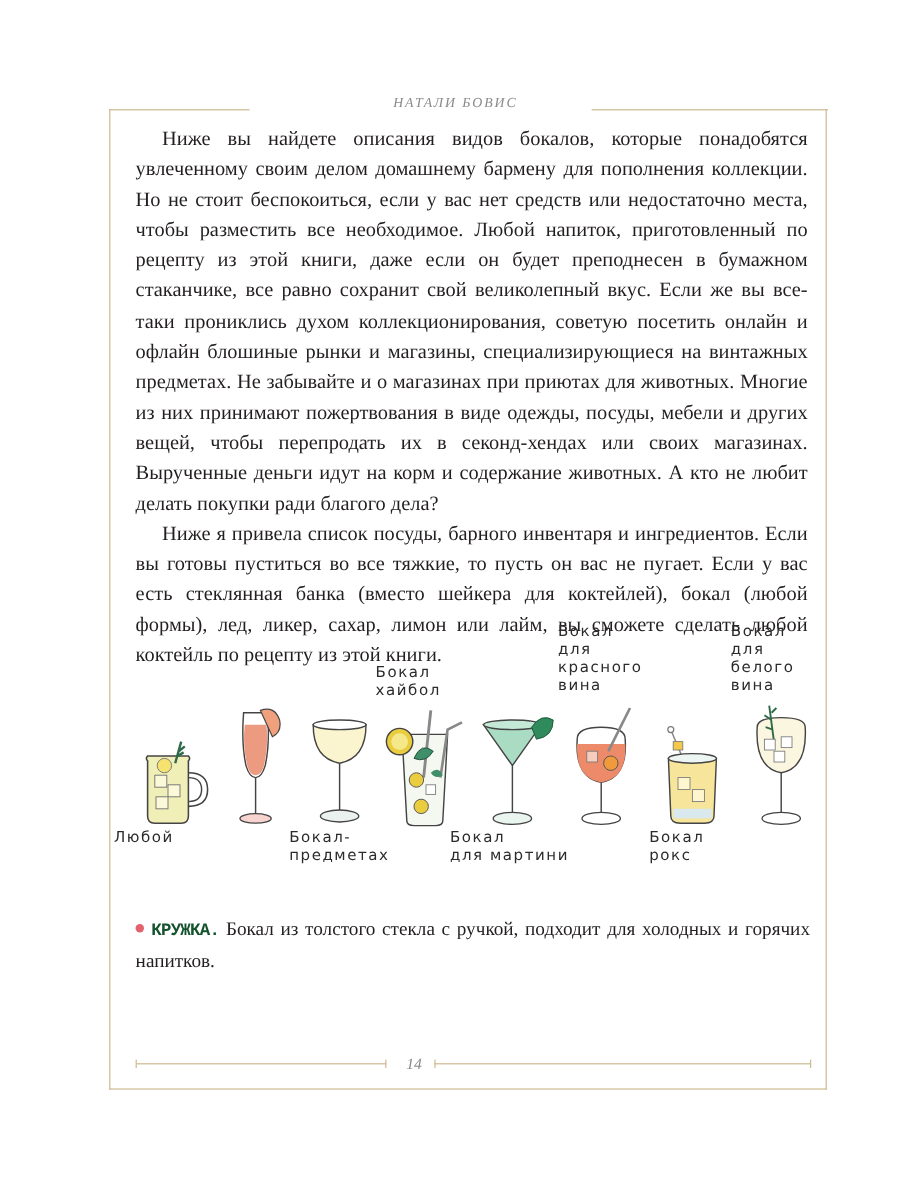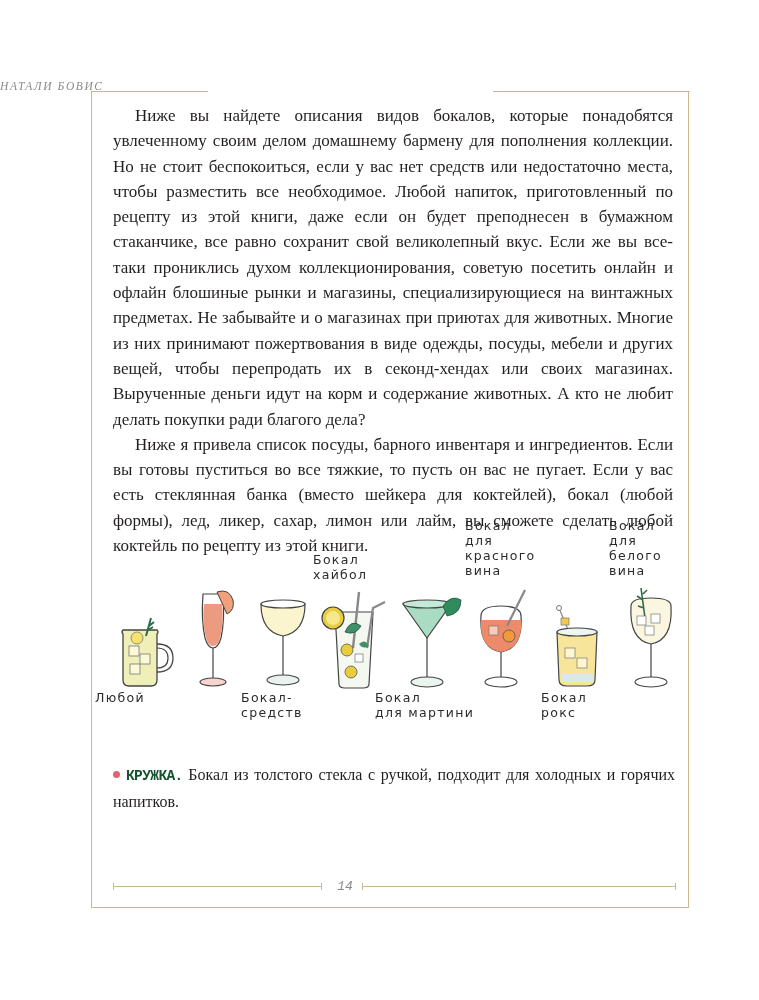--- a/index.html
+++ b/index.html
@@ -4,21 +4,21 @@
 <style>
   html, body { margin: 0; padding: 0; background: #ffffff; }
   body { width: 759px; height: 1000px; position: relative; overflow: hidden; }
   .frame {
     position: absolute; left: 91px; top: 91px; width: 598px; height: 817px;
     border-left: 1.5px solid #cdb98f; border-right: 1.5px solid #cdb98f; border-bottom: 1.5px solid #cdb98f;
     box-sizing: border-box;
   }
   .hline { position: absolute; height: 0; border-top: 1.5px solid #cdb98f; }
   .header-title {
-    position: absolute; top: 80px; left: 0; width: 759px; text-align: left;
+    position: absolute; top: 80px; left: 0; width: 759px; text-align: center;
     font-family: "Liberation Serif", serif; font-style: italic; font-size: 11.5px;
     letter-spacing: 1.6px; color: #8a8a8a;
   }
   .body-text {
     position: absolute; left: 113px; width: 560px; top: 103px;
     font-family: "Liberation Serif", serif; font-size: 17px; line-height: 25.3px;
     color: #231f20; text-align: justify; text-align-last: left;
   }
   .body-text p { margin: 0; text-indent: 22px; }
   .illus { position: absolute; left: 91px; top: 510px; width: 598px; height: 220px; }
@@ -27,41 +27,41 @@
     letter-spacing: 1.3px; color: #2b2b2b; line-height: 15px;
     white-space: pre-line;
   }
   .glass { position: absolute; }
   .items { position: absolute; left: 113px; top: 762px; width: 562px;
     font-family: "Liberation Serif", serif; font-size: 16px; line-height: 25px; color: #231f20; text-align: justify; }
   .items p { margin: 0 0 12px 0; }
   .bullet { display: inline-block; width: 7px; height: 7px; border-radius: 50%; background: #e2636d; margin-right: 6px; vertical-align: 2px; }
   .term { font-family: Liberation Mono, monospace; font-weight: bold; font-size: 14.5px; letter-spacing: -0.6px; color: #14532d; }
   .page-num { position: absolute; top: 879px; left: 333px; width: 24px; text-align: center;
-    font-family: Liberation Mono, monospace; font-style: italic; font-size: 13px; color: #8a8a8a; }
+    font-family: Liberation Serif, serif; font-style: italic; font-size: 13px; color: #8a8a8a; }
   .tick { position: absolute; width: 0; height: 7px; border-left: 1.3px solid #cdb98f; }
 </style>
 </head>
 <body>
 
 <div class="frame"></div>
 <div class="hline" style="left:91px; top:91px; width:117px;"></div>
 <div class="hline" style="left:493px; top:91px; width:197px;"></div>
 <div class="header-title">НАТАЛИ БОВИС</div>
 
 <div class="body-text">
   <p>Ниже вы найдете описания видов бокалов, которые понадобятся увлеченному своим делом домашнему бармену для пополнения коллекции. Но не стоит беспокоиться, если у вас нет средств или недостаточно места, чтобы разместить все необходимое. Любой напиток, приготовленный по рецепту из этой книги, даже если он будет преподнесен в бумажном стаканчике, все равно сохранит свой великолепный вкус. Если же вы все-таки прониклись духом коллекционирования, советую посетить онлайн и офлайн блошиные рынки и магазины, специализирующиеся на винтажных предметах. Не забывайте и о магазинах при приютах для животных. Многие из них принимают пожертвования в виде одежды, посуды, мебели и других вещей, чтобы перепродать их в секонд-хендах или своих магазинах. Вырученные деньги идут на корм и содержание животных. А кто не любит делать покупки ради благого дела?</p>
   <p>Ниже я привела список посуды, барного инвентаря и ингредиентов. Если вы готовы пуститься во все тяжкие, то пусть он вас не пугает. Если у вас есть стеклянная банка (вместо шейкера для коктейлей), бокал (любой формы), лед, ликер, сахар, лимон или лайм, вы сможете сделать любой коктейль по рецепту из этой книги.</p>
 </div>
 
 <div class="illus">
 
   <div class="glass-label" style="left:4px; top:180px; width:80px;">Любой</div>
   <div class="glass-label" style="left:150px; top:180px; width:80px;">Бокал-
-средств</div>
+предметах</div>
   <div class="glass-label" style="left:222px; top:42px; width:76px;">Бокал
 хайбол</div>
   <div class="glass-label" style="left:284px; top:180px; width:100px;">Бокал
 для мартини</div>
   <div class="glass-label" style="left:374px; top:8px; width:80px;">Бокал
 для
 красного
 вина</div>
   <div class="glass-label" style="left:450px; top:180px; width:80px;">Бокал
 рокс</div>

